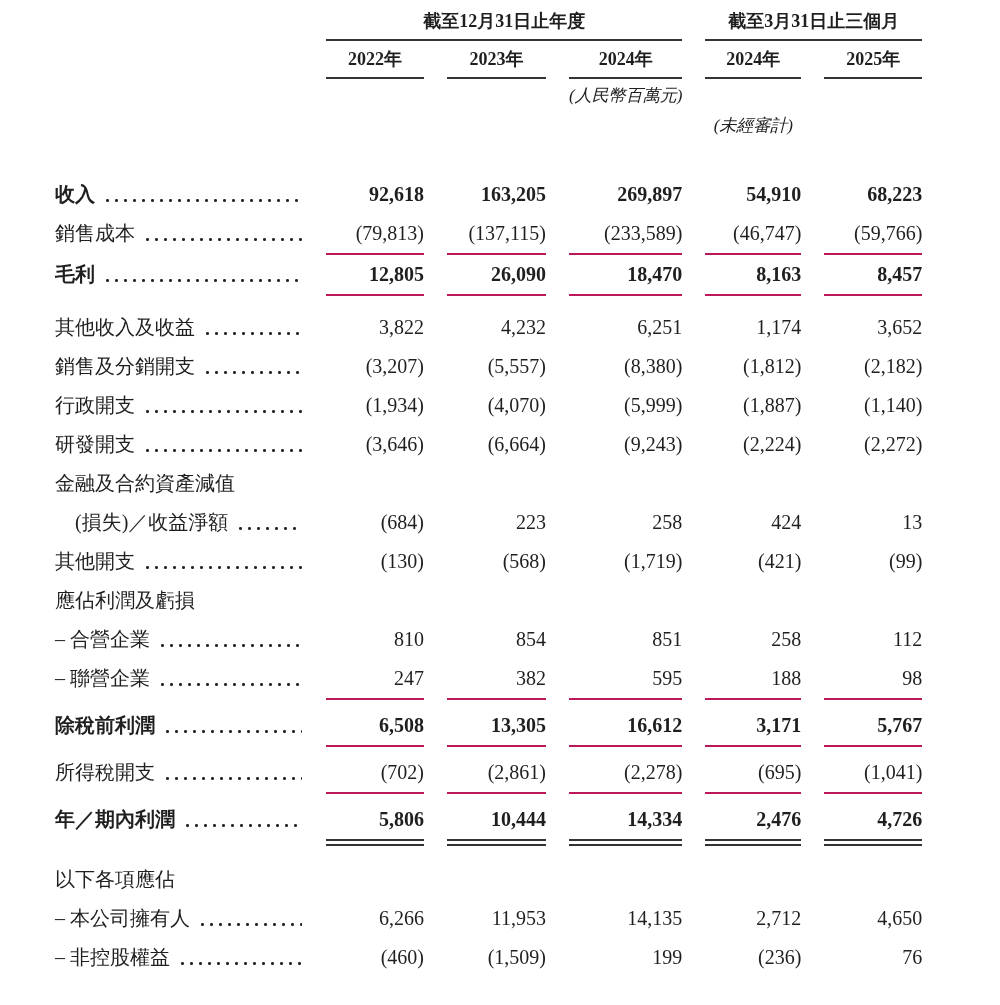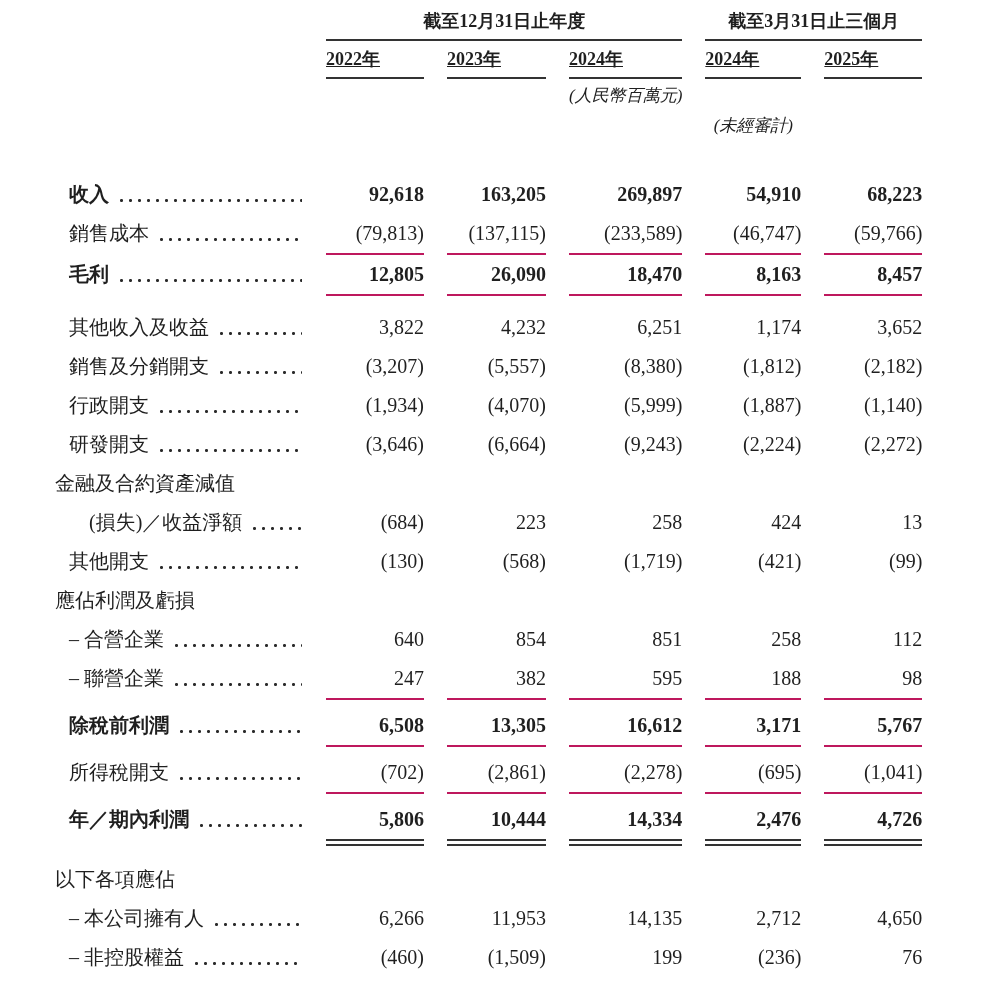--- a/index.html
+++ b/index.html
@@ -35,25 +35,24 @@
     line-height: 22px;
     text-align: center;
     white-space: nowrap;
     padding: 4px 0 7px 0;
     border-bottom: 2px solid #333;
   }
   .yr {
     font-weight: bold;
     font-size: 18px;
     line-height: 22px;
-    text-align: left;
+    text-align: center;
     white-space: nowrap;
     padding: 7px 0 7px 0;
     border-bottom: 2px solid #333;
-    text-decoration: underline;
   }
   .note {
     font-style: italic;
     font-size: 17px;
     line-height: 22px;
     white-space: nowrap;
   }
   .note-unit { text-align: right; padding: 6px 0 2px 0; }
   .note-unaudited { text-align: center; padding: 6px 0 0 0; }
 
@@ -65,21 +64,21 @@
   }
   td.v { text-align: right; white-space: nowrap; }
   tr.b td { font-weight: bold; }
   tr.rl td.v { border-bottom: 2px solid #be185d; }
   tr.dbl td.v { border-bottom: 7px double #333; }
   tr.first td { padding-top: 46px; }
   tr.sp12 td { padding-top: 20px; }
   tr.sp6 td { padding-top: 14px; }
   tr.sp14 td { padding-top: 22px; }
 
-  .lblflex { display: flex; align-items: flex-end; margin-left: 14px; }
+  .lblflex { display: flex; align-items: flex-end; }
   .lbl { white-space: nowrap; }
   .ind .lbl { padding-left: 20px; }
   .dots {
     flex: 1 1 auto;
     align-self: flex-end;
     height: 5px;
     margin: 0 1px 2px 8px;
     background-image: radial-gradient(circle, #2a2a2a 1.25px, rgba(255,255,255,0) 1.75px);
     background-size: 9px 5px;
     background-position: 0 50%;
@@ -260,21 +259,21 @@
       <td colspan="6"><span class="lbl">應佔利潤及虧損</span></td>
     </tr>
 
     <tr>
       <td>
           <div class="lblflex">
             <span class="lbl">– 合營企業</span>
             <span class="dots"></span>
           </div>
         </td>
-      <td class="v">640</td>
+      <td class="v">810</td>
       <td class="v">854</td>
       <td class="v">851</td>
       <td class="v">258</td>
       <td class="v">112</td>
     </tr>
 
     <tr class="rl">
       <td>
           <div class="lblflex">
             <span class="lbl">– 聯營企業</span>

